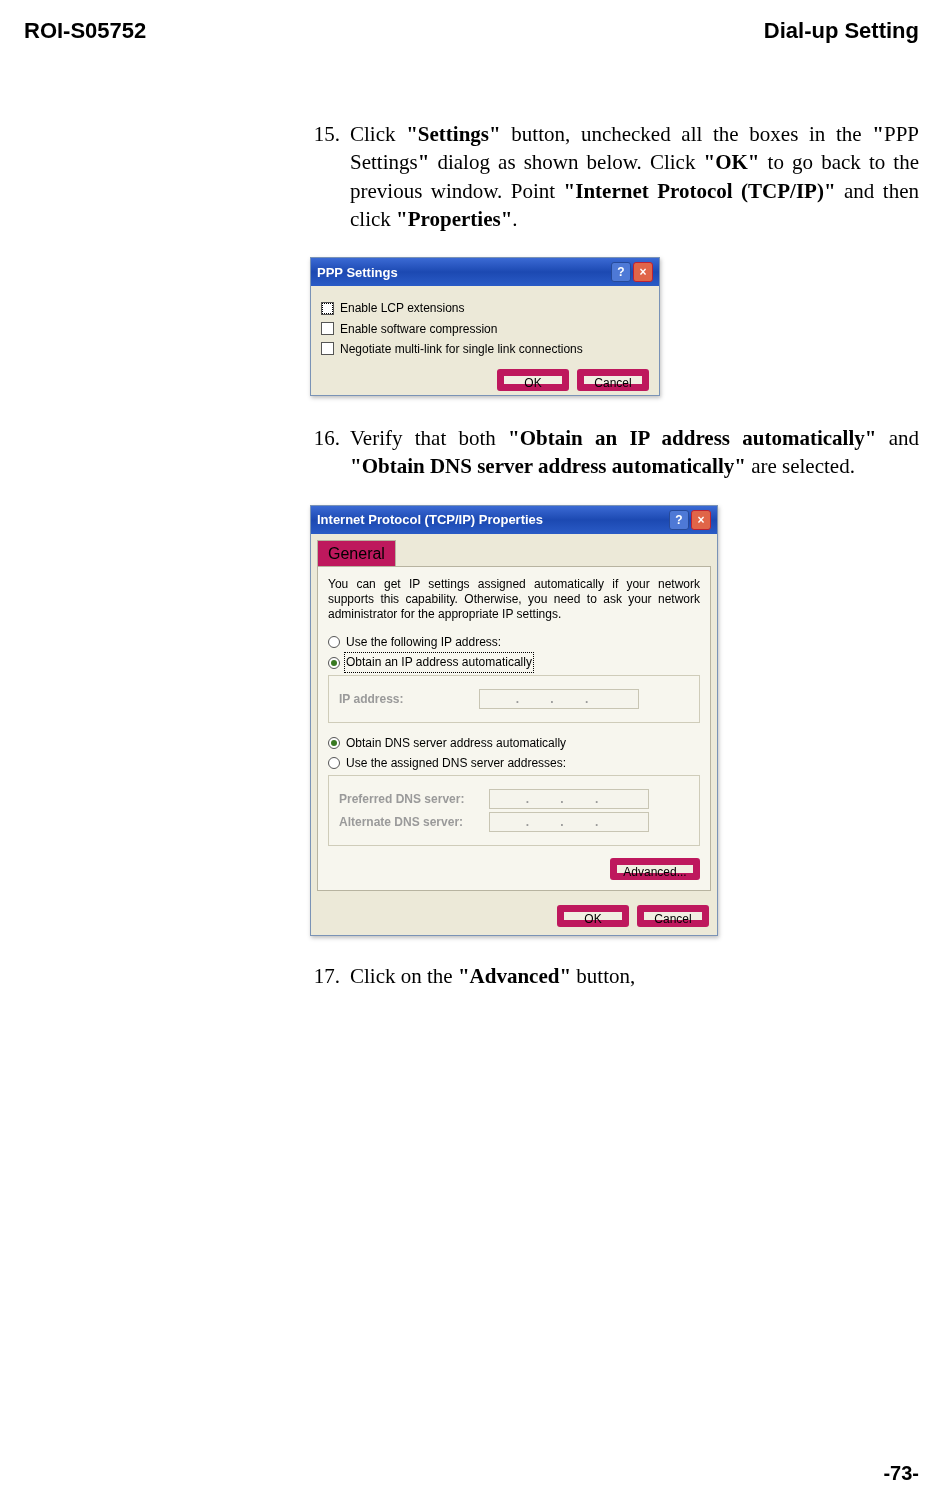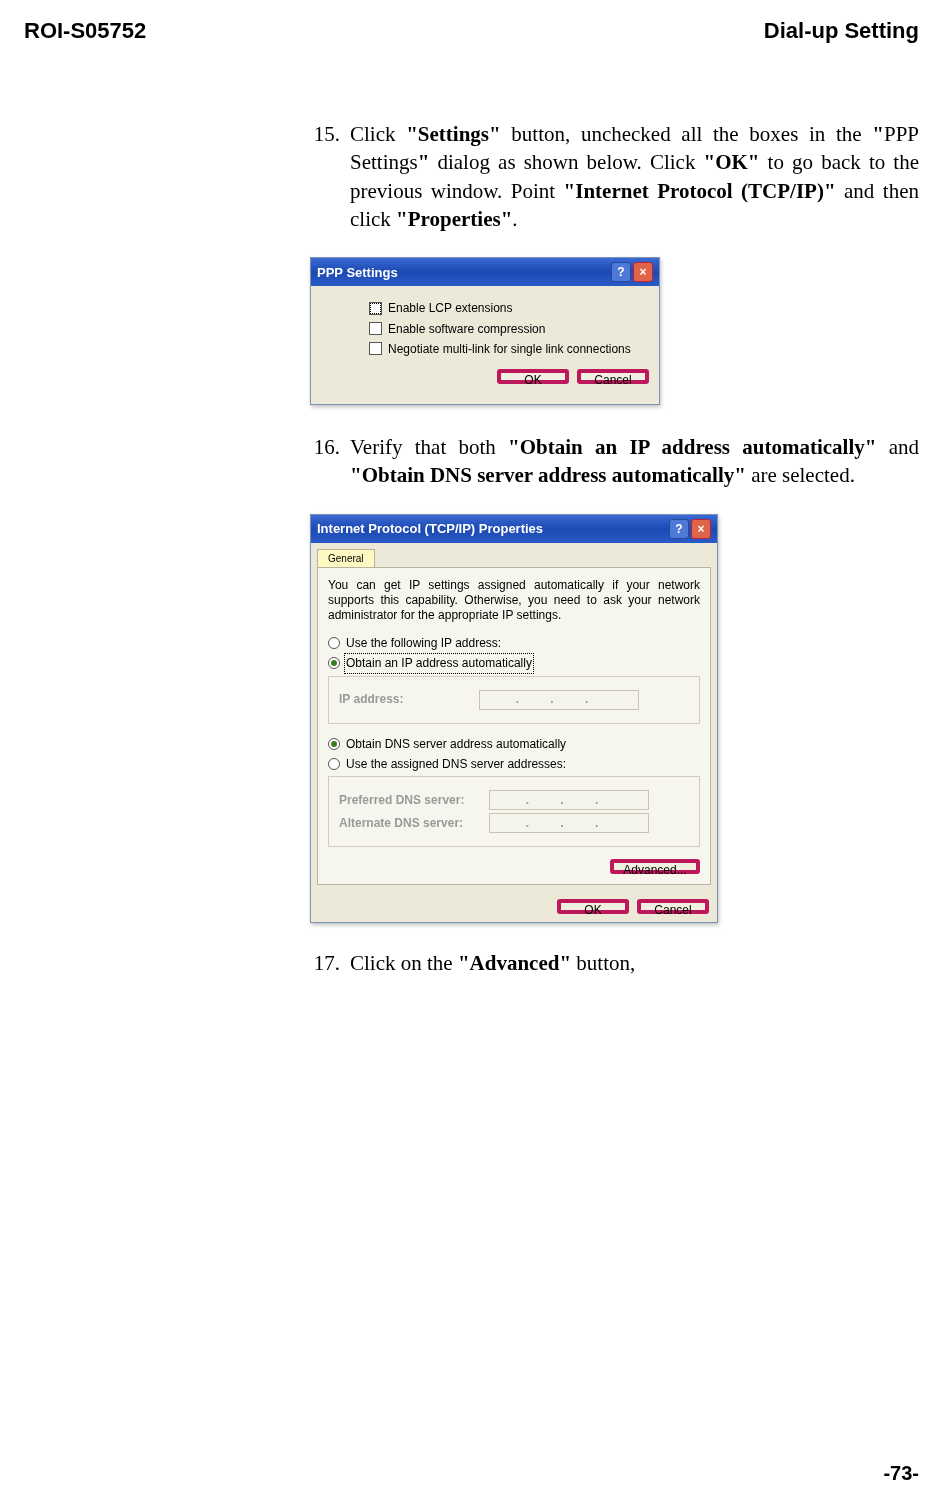--- a/index.html
+++ b/index.html
@@ -64,53 +64,53 @@
     background: #e06548;
     border: 1px solid #b23;
     border-radius: 3px;
     display: flex; align-items: center; justify-content: center;
     color: #fff; font-weight: bold; font-size: 12px;
     cursor: pointer;
   }
   .tb-help {
     background: #4e79d6; border: 1px solid #264a9a;
   }
-  .ppp-body { padding: 10px 10px 20px 10px; margin-left: 48px; }
+  .ppp-body { padding: 10px 10px 4px 10px; }
   .cb-row { display: flex; align-items: center; margin: 4px 0; gap: 6px; }
   .cb {
     width: 13px; height: 13px;
     border: 1px solid #555; background: #fff;
   }
   .cb.sel { outline: 1px dotted #000; outline-offset: -2px; }
   .btn-row { display: flex; justify-content: flex-end; gap: 8px; padding-top: 8px; }
   .winbtn {
-    min-width: 72px; height: 15px;
-    border: 4px solid #be185d; background: #f1efe2;
+    min-width: 72px; height: 22px;
+    border: 7px solid #be185d; background: #f1efe2;
     border-radius: 3px; font-size: 12px; cursor: pointer;
     font-family: Tahoma, sans-serif;
   }
 
   
   .dialog-tcp {
     width: 408px;
     margin: 14px 0 26px 0;
     border: 1px solid #7a93b6;
     background: #ece9d8;
     box-shadow: 1px 2px 4px rgba(0,0,0,.25);
     font-family: Tahoma, sans-serif;
     font-size: 12px;
   }
   .tabstrip { padding: 6px 6px 0 6px; }
   .tab {
     display: inline-block;
     border: 1px solid #b7b3a0;
     border-bottom: none;
     padding: 2px 10px;
-    background: #fef9c3;
-    font-size: 10px;
+    background: #be185d;
+    font-size: 16px;
   }
   .tcp-body {
     margin: 0 6px 6px 6px;
     border: 1px solid #b7b3a0;
     background: #f7f6ee;
     padding: 10px;
   }
   .desc { margin-bottom: 12px; line-height: 1.25; }
   .radio-row { display: flex; align-items: center; gap: 6px; margin: 4px 0; }
   .radio {

